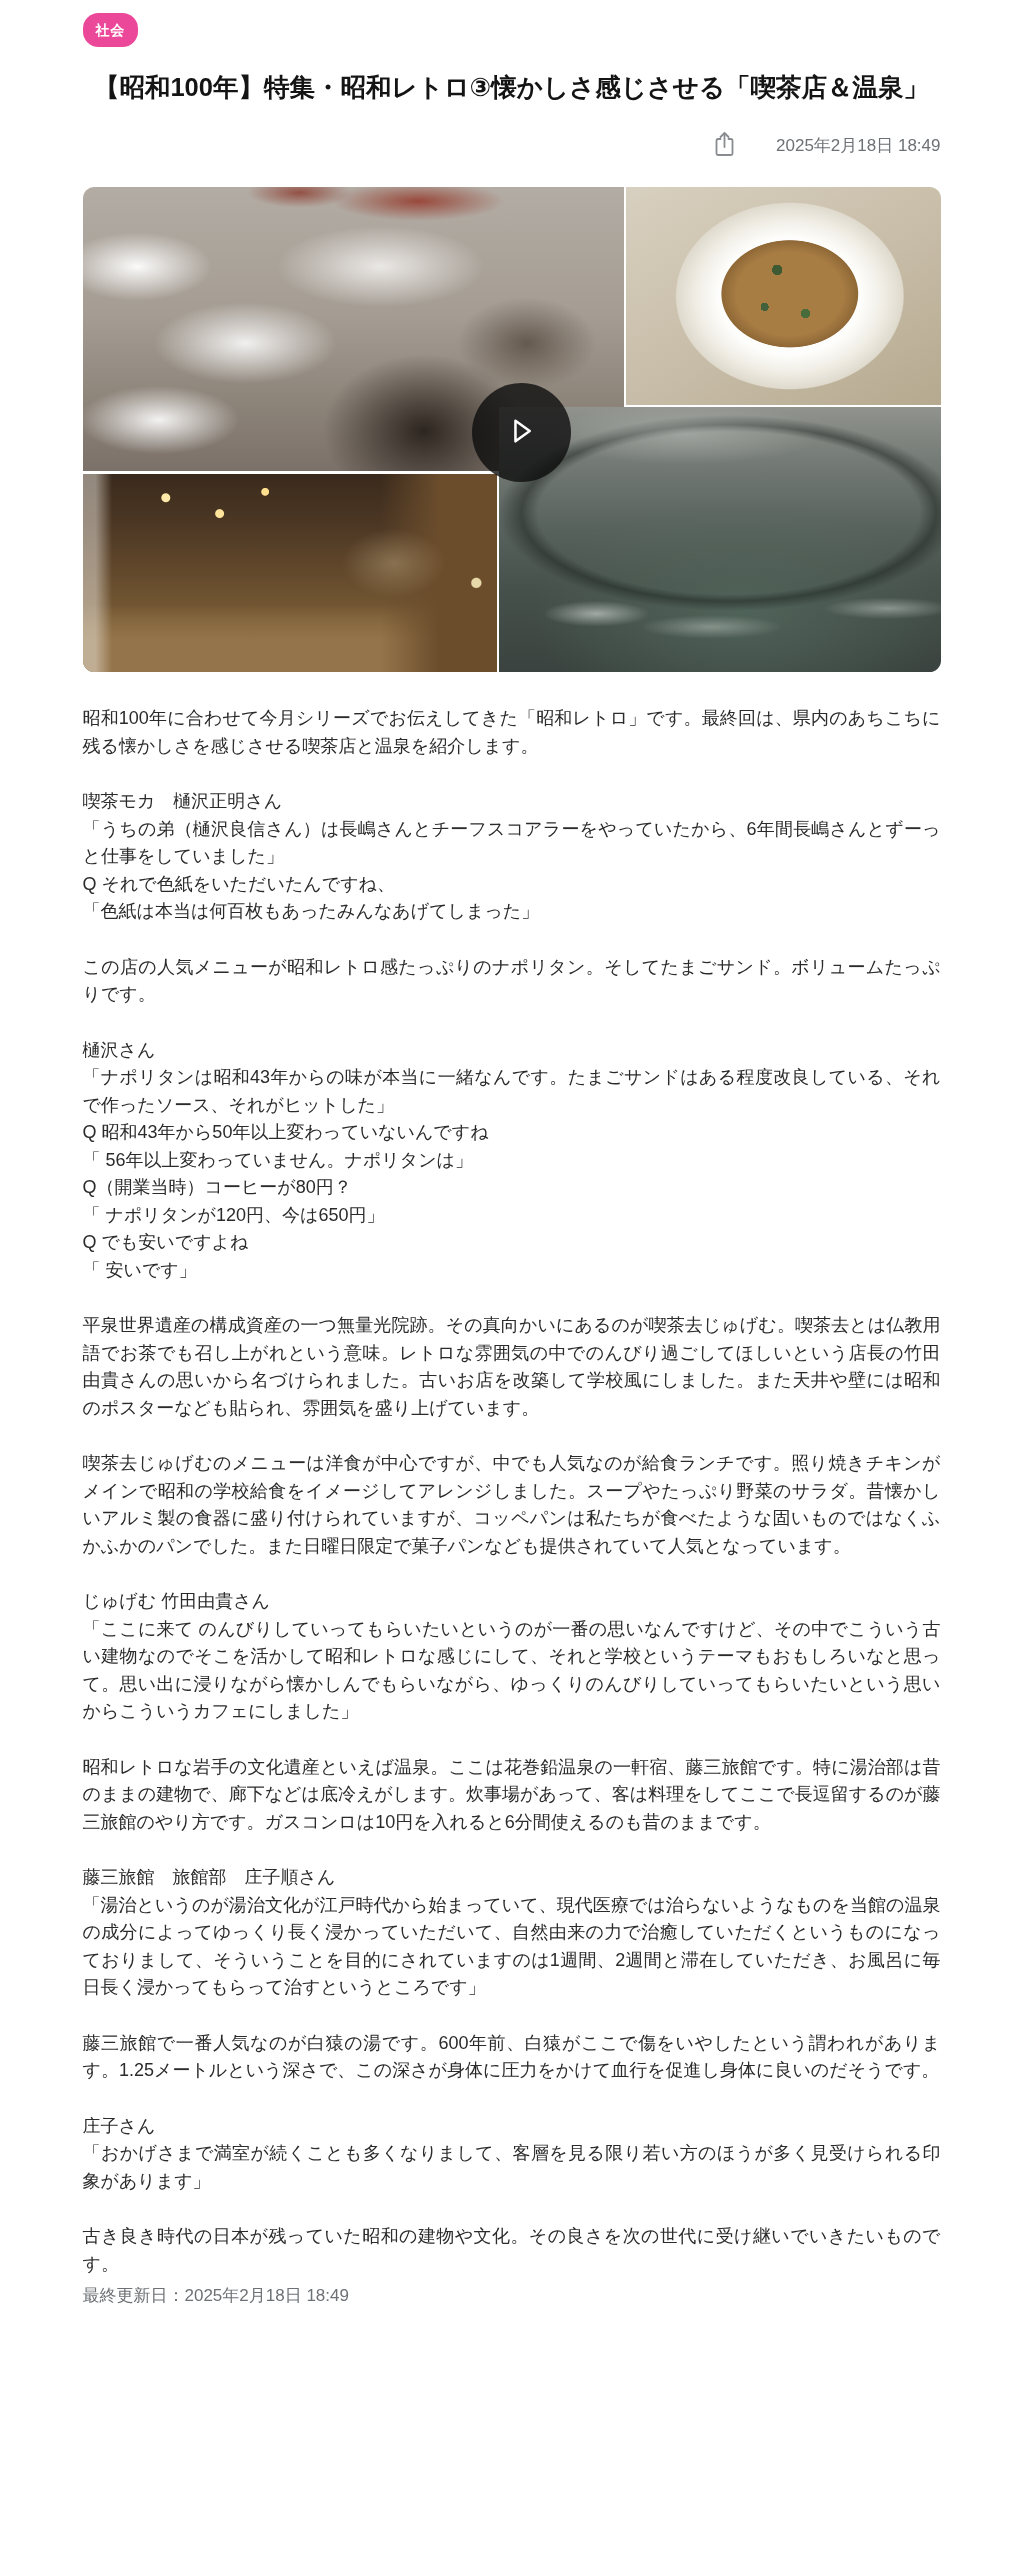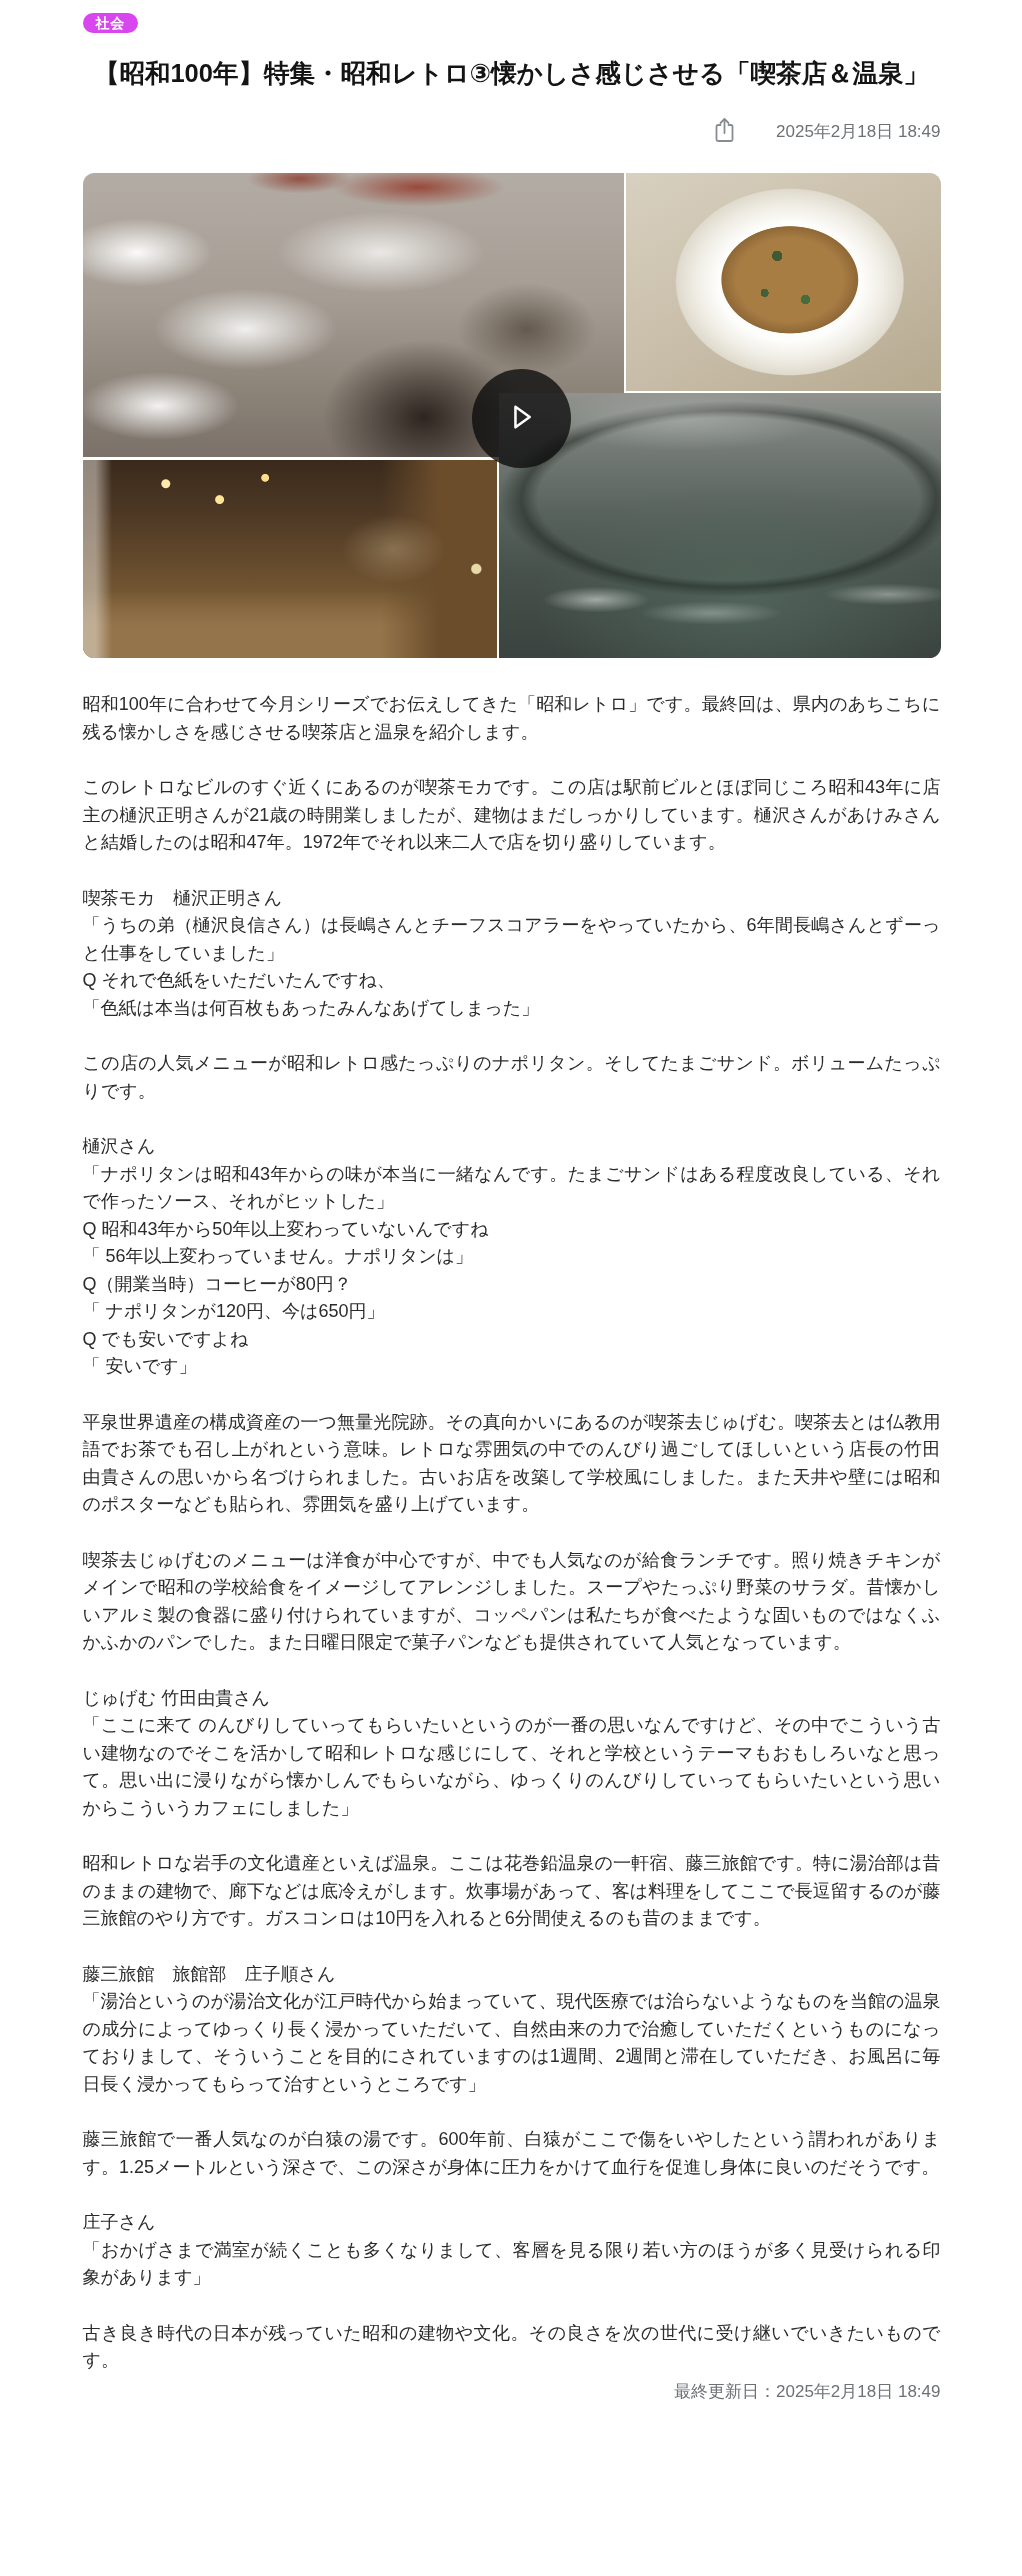--- a/index.html
+++ b/index.html
@@ -11,22 +11,22 @@
     color: #2b2b2b;
     background: #ffffff;
     padding-bottom: 11.5px;
   }
   .content { width: 858px; margin: 0 auto; }
 
   
   .badge {
     display: inline-block;
     margin-top: 13px;
-    padding: 3px 13px;
-    background: #d946ef;
+    padding: 10px 13px;
+    background: #ec4899;
     color: #ffffff;
     font-size: 14px;
     font-weight: 700;
     line-height: 1;
     border-radius: 15.6px;
     letter-spacing: 0.8px;
   }
   h1.title {
     margin: 21.4px 0 0 0;
     font-size: 25.5px;
@@ -124,21 +124,21 @@
   
   .article-body { margin-top: 33px; }
   .article-paragraph {
     margin: 0 0 28px 0;
     font-size: 18px;
     line-height: 27.5px;
     color: #2b2b2b;
     text-align: justify;
   }
   .article-paragraph:last-child { margin-bottom: 6.6px; }
-  .page-footer { text-align: right; margin-top: 0; }
+  .page-footer { text-align: left; margin-top: 0; }
   .footer-updated { display: inline-block; padding-top: 1.6px; }
 </style>
 </head>
 <body>
 
 <div class="page">
   <div class="content">
 
     <span class="badge">社会</span>
 
@@ -166,21 +166,20 @@
         <span>
           <svg width="38" height="38" viewBox="0 0 24 24" fill="none" stroke="#ffffff" stroke-width="1.6" stroke-linejoin="round">
             <path d="M8.5 5.5 L17.5 12 L8.5 18.5 Z"></path>
           </svg>
         </span>
       </button>
     </div>
 
     <div class="article-body">
         <p class="article-paragraph"><span>昭和100年に合わせて今月シリーズでお伝えしてきた「昭和レトロ」です。最終回は、県内のあちこちに残る懐かしさを感じさせる喫茶店と温泉を紹介します。</span></p>
-        <p class="article-paragraph"><span>このレトロなビルのすぐ近くにあるのが喫茶モカです。この店は駅前ビルとほぼ同じころ昭和43年に店主の樋沢正明さんが21歳の時開業しましたが、建物はまだしっかりしています。樋沢さんがあけみさんと結婚したのは昭和47年。1972年でそれ以来二人で店を切り盛りしています。</span></p>
         <p class="article-paragraph"><span>喫茶モカ　樋沢正明さん</span><br><span>「うちの弟（樋沢良信さん）は長嶋さんとチーフスコアラーをやっていたから、6年間長嶋さんとずーっと仕事をしていました」</span><br><span>Q それで色紙をいただいたんですね、</span><br><span>「色紙は本当は何百枚もあったみんなあげてしまった」</span></p>
         <p class="article-paragraph"><span>この店の人気メニューが昭和レトロ感たっぷりのナポリタン。そしてたまごサンド。ボリュームたっぷりです。</span></p>
         <p class="article-paragraph"><span>樋沢さん</span><br><span>「ナポリタンは昭和43年からの味が本当に一緒なんです。たまごサンドはある程度改良している、それで作ったソース、それがヒットした」</span><br><span>Q 昭和43年から50年以上変わっていないんですね</span><br><span>「 56年以上変わっていません。ナポリタンは」</span><br><span>Q（開業当時）コーヒーが80円？</span><br><span>「 ナポリタンが120円、今は650円」</span><br><span>Q でも安いですよね</span><br><span>「 安いです」</span></p>
         <p class="article-paragraph"><span>平泉世界遺産の構成資産の一つ無量光院跡。その真向かいにあるのが喫茶去じゅげむ。喫茶去とは仏教用語でお茶でも召し上がれという意味。レトロな雰囲気の中でのんびり過ごしてほしいという店長の竹田由貴さんの思いから名づけられました。古いお店を改築して学校風にしました。また天井や壁には昭和のポスターなども貼られ、雰囲気を盛り上げています。</span></p>
         <p class="article-paragraph"><span>喫茶去じゅげむのメニューは洋食が中心ですが、中でも人気なのが給食ランチです。照り焼きチキンがメインで昭和の学校給食をイメージしてアレンジしました。スープやたっぷり野菜のサラダ。昔懐かしいアルミ製の食器に盛り付けられていますが、コッペパンは私たちが食べたような固いものではなくふかふかのパンでした。また日曜日限定で菓子パンなども提供されていて人気となっています。</span></p>
         <p class="article-paragraph"><span>じゅげむ 竹田由貴さん</span><br><span>「ここに来て のんびりしていってもらいたいというのが一番の思いなんですけど、その中でこういう古い建物なのでそこを活かして昭和レトロな感じにして、それと学校というテーマもおもしろいなと思って。思い出に浸りながら懐かしんでもらいながら、ゆっくりのんびりしていってもらいたいという思いからこういうカフェにしました」</span></p>
         <p class="article-paragraph"><span>昭和レトロな岩手の文化遺産といえば温泉。ここは花巻鉛温泉の一軒宿、藤三旅館です。特に湯治部は昔のままの建物で、廊下などは底冷えがします。炊事場があって、客は料理をしてここで長逗留するのが藤三旅館のやり方です。ガスコンロは10円を入れると6分間使えるのも昔のままです。</span></p>
         <p class="article-paragraph"><span>藤三旅館　旅館部　庄子順さん</span><br><span>「湯治というのが湯治文化が江戸時代から始まっていて、現代医療では治らないようなものを当館の温泉の成分によってゆっくり長く浸かっていただいて、自然由来の力で治癒していただくというものになっておりまして、そういうことを目的にされていますのは1週間、2週間と滞在していただき、お風呂に毎日長く浸かってもらって治すというところです」</span></p>
         <p class="article-paragraph"><span>藤三旅館で一番人気なのが白猿の湯です。600年前、白猿がここで傷をいやしたという謂われがあります。1.25メートルという深さで、この深さが身体に圧力をかけて血行を促進し身体に良いのだそうです。</span></p>
         <p class="article-paragraph"><span>庄子さん</span><br><span>「おかげさまで満室が続くことも多くなりまして、客層を見る限り若い方のほうが多く見受けられる印象があります」</span></p>

